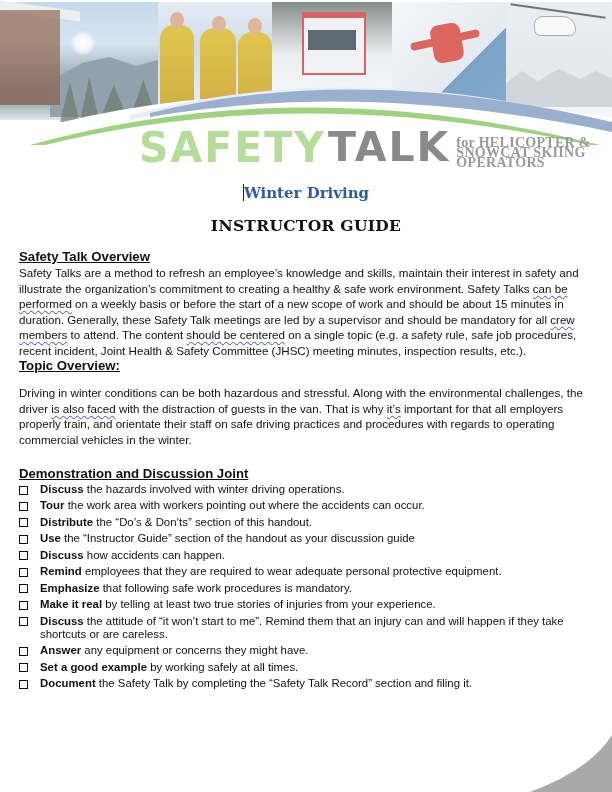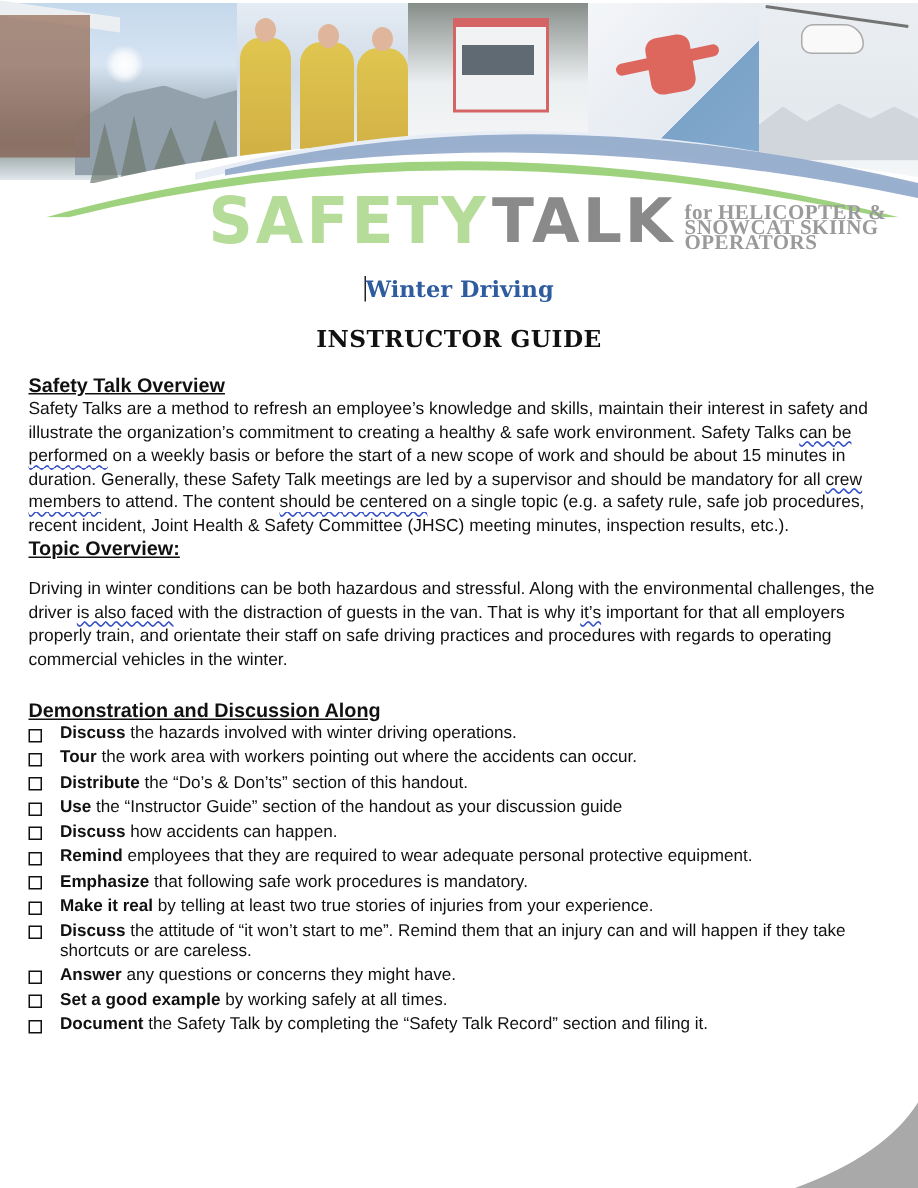--- a/index.html
+++ b/index.html
@@ -121,32 +121,32 @@
   <div class="h">Safety Talk Overview</div>
   <p class="p"><span>Safety Talks are a method to refresh an employee’s knowledge and skills, maintain their interest in safety and illustrate the organization’s commitment to creating a healthy &amp; safe work environment. Safety Talks </span><span class="sq">can be performed</span><span> on a weekly basis or before the start of a new scope of work and should be about 15 minutes in duration. Generally, these Safety Talk meetings are led by a supervisor and should be mandatory for all </span><span class="sq">crew members</span><span> to attend. The content </span><span class="sq">should be centered</span><span> on a single topic (e.g. a safety rule, safe job procedures, recent incident, Joint Health &amp; Safety Committee (JHSC) meeting minutes, inspection results, etc.).</span></p>
 </div>
 
 <div class="section s2">
   <div class="h">Topic Overview:</div>
   <p class="p"><span>Driving in winter conditions can be both hazardous and stressful. Along with the environmental challenges, the driver </span><span class="sq">is also faced</span><span> with the distraction of guests in the van. That is why </span><span class="sq">it’s</span><span> important for that all employers properly train, and orientate their staff on safe driving practices and procedures with regards to operating commercial vehicles in the winter.</span></p>
 </div>
 
 <div class="section s3">
-  <div class="h">Demonstration and Discussion Along</div>
+  <div class="h">Demonstration and Discussion Joint</div>
   <ul class="topics" id="topics">
       <li><span class="box"></span><b>Discuss</b><span> the hazards involved with winter driving operations.</span></li>
       <li><span class="box"></span><b>Tour</b><span> the work area with workers pointing out where the accidents can occur.</span></li>
       <li><span class="box"></span><b>Distribute</b><span> the “Do’s &amp; Don’ts” section of this handout.</span></li>
       <li><span class="box"></span><b>Use</b><span> the “Instructor Guide” section of the handout as your discussion guide</span></li>
       <li><span class="box"></span><b>Discuss</b><span> how accidents can happen.</span></li>
       <li><span class="box"></span><b>Remind</b><span> employees that they are required to wear adequate personal protective equipment.</span></li>
       <li><span class="box"></span><b>Emphasize</b><span> that following safe work procedures is mandatory.</span></li>
       <li><span class="box"></span><b>Make it real</b><span> by telling at least two true stories of injuries from your experience.</span></li>
       <li><span class="box"></span><b>Discuss</b><span> the attitude of “it won’t start to me”. Remind them that an injury can and will happen if they take shortcuts or are careless.</span></li>
-      <li><span class="box"></span><b>Answer</b><span> any questions or concerns they might have.</span></li>
+      <li><span class="box"></span><b>Answer</b><span> any equipment or concerns they might have.</span></li>
       <li><span class="box"></span><b>Set a good example</b><span> by working safely at all times.</span></li>
       <li><span class="box"></span><b>Document</b><span> the Safety Talk by completing the “Safety Talk Record” section and filing it.</span></li>
     </ul>
 </div>
 
 <svg class="corner" width="132" height="102" viewBox="0 0 132 102">
   <path d="M132,45 Q110,80 50,102 L132,102 Z" fill="#a9a9a9"></path>
 </svg>
 
 </body></html>

